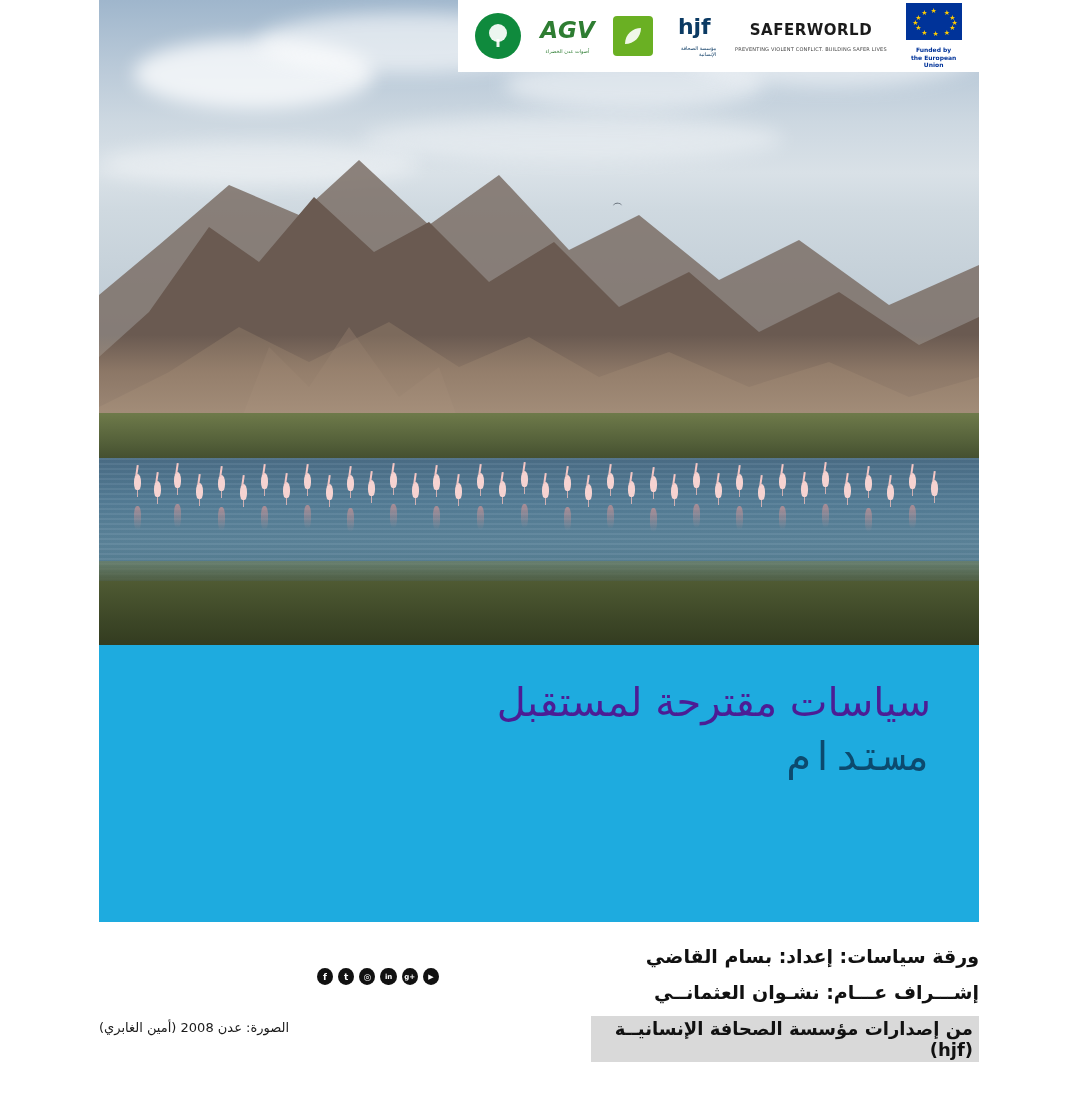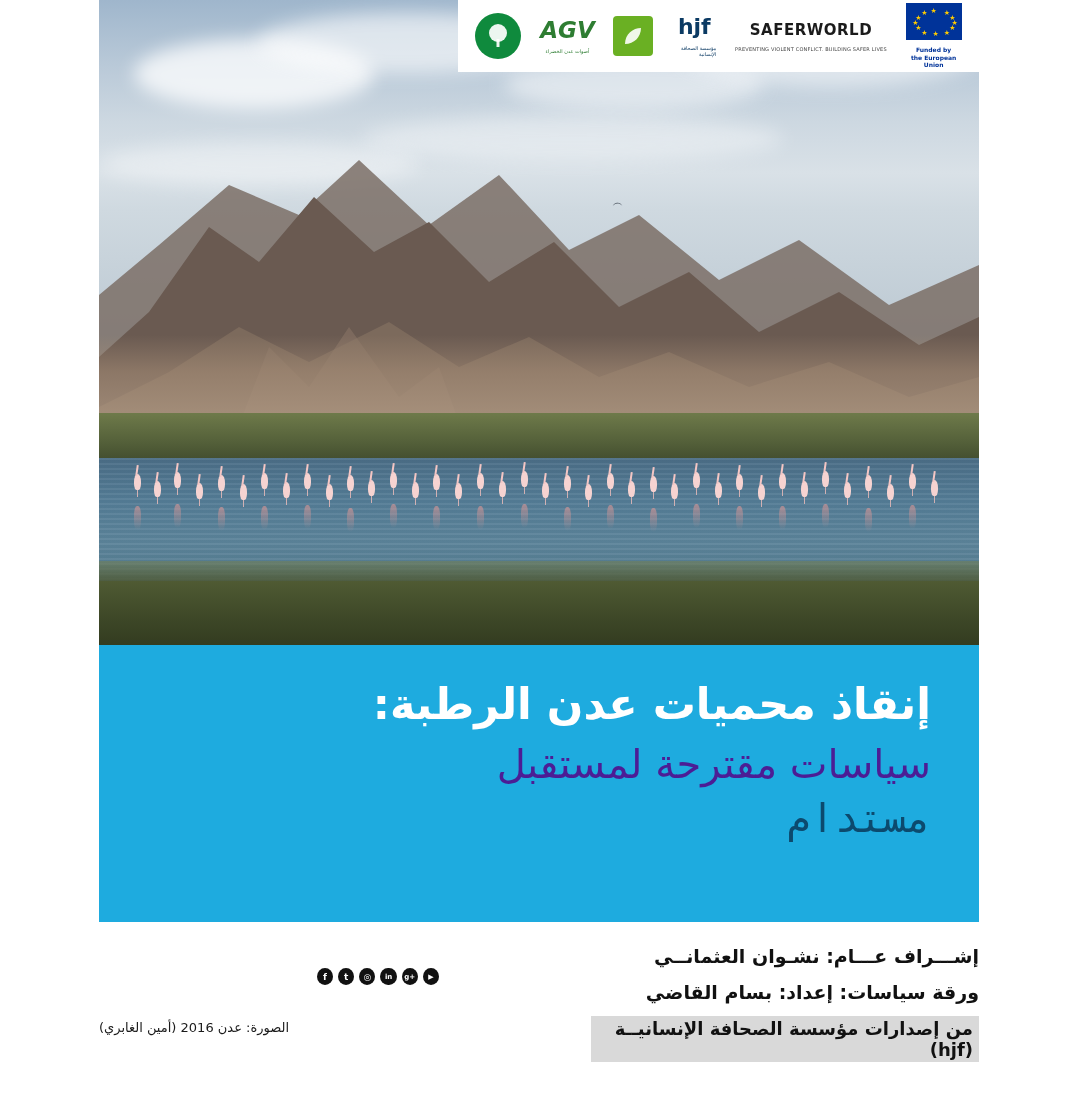--- a/index.html
+++ b/index.html
@@ -495,39 +495,38 @@
         <svg width="30" height="30" viewBox="0 0 30 30">
           <circle cx="15" cy="12" r="9" fill="#ffffff" opacity="0.92"></circle>
           <rect x="13.5" y="18" width="3" height="8" fill="#ffffff" opacity="0.92"></rect>
         </svg>
       </div>
     </div>
 
   </div>
 
   <div class="title-band">
-    <div class="title-line1">إنقاذ محميات عدن الرطبة:</div>
     <div class="title-line2">سياسات مقترحة لمستقبل</div>
     <div class="title-line3">مستدام</div>
   </div>
 
   <div class="credits">
+    <div class="cred-line">ورقة سياسات: إعداد: بسام القاضي</div>
     <div class="cred-line">إشـــراف عـــام: نشـوان العثمانــي</div>
-    <div class="cred-line">ورقة سياسات: إعداد: بسام القاضي</div>
     <div class="publisher">من إصدارات مؤسسة الصحافة الإنسانيــة (hjf)</div>
   </div>
 
   <div class="social-block">
     <div class="social-icons">
       <span class="sic" style="background:#111111;">f</span>
       <span class="sic" style="background:#111111;">t</span>
       <span class="sic" style="background:#111111;">◎</span>
       <span class="sic" style="background:#111111; font-size:7px;">in</span>
       <span class="sic" style="background:#111111; font-size:7px;">g+</span>
       <span class="sic" style="background:#111111; font-size:7px;">▶</span>
     </div>
   </div>
 
   <div class="photo-caption">
-    <div class="photo-caption-inner">الصورة: عدن 2016 (أمين الغابري)</div>
+    <div class="photo-caption-inner">الصورة: عدن 2008 (أمين الغابري)</div>
   </div>
 
 </div>
 
 </body></html>

